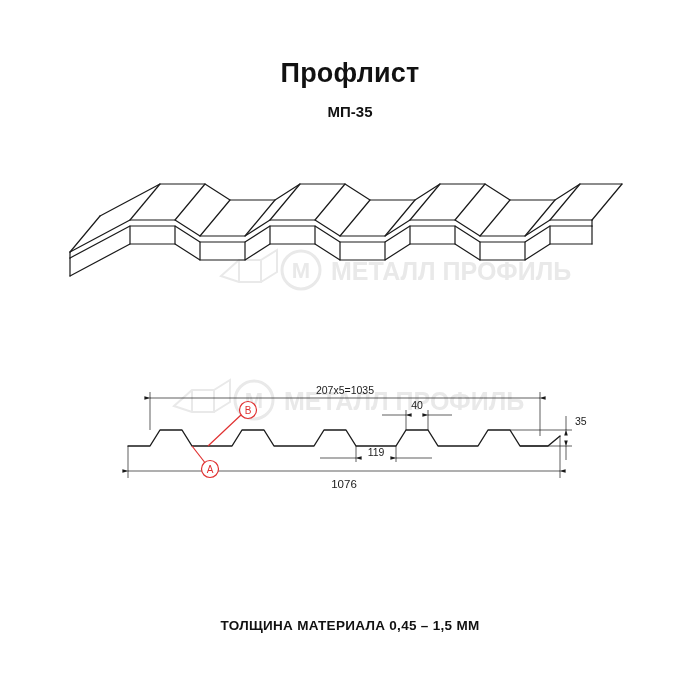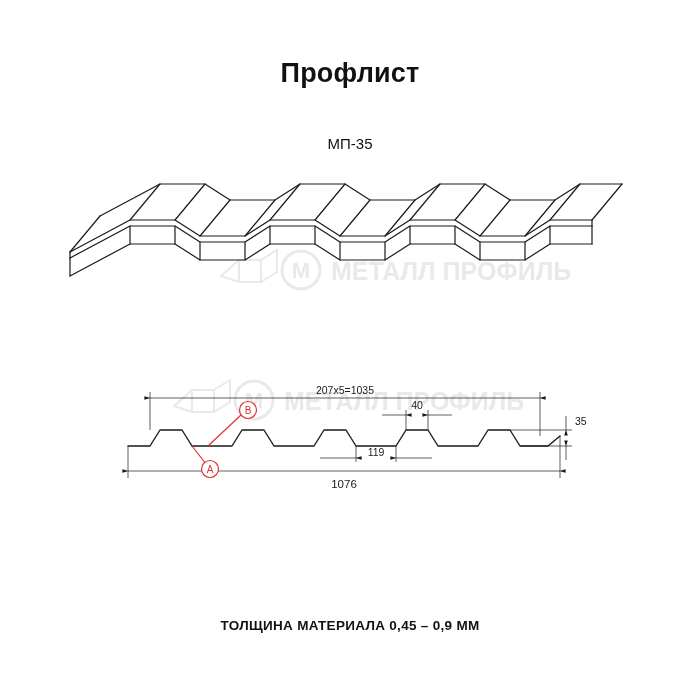--- a/index.html
+++ b/index.html
@@ -31,23 +31,22 @@
     letter-spacing: 0.2px;
     color: #111111;
   }
   .subtitle {
     position: absolute;
     top: 103px;
     left: 0;
     width: 700px;
     text-align: center;
     font-size: 15px;
-    font-weight: normal;
+    font-weight: bold;
     color: #111111;
-    margin-top: 32px;
   }
   .footer-note {
     position: absolute;
     top: 618px;
     left: 0;
     width: 700px;
     text-align: center;
     font-size: 13.5px;
     font-weight: bold;
     letter-spacing: 0.3px;
@@ -220,15 +219,15 @@
         <text x="128" y="44" text-anchor="middle" font-size="10" fill="#e03030">B</text>
       </g>
       <g>
         <line x1="72" y1="76" x2="86" y2="94" stroke="#e03030" stroke-width="1.2"></line>
         <circle cx="90" cy="99" r="8.5" fill="#ffffff" stroke="#e03030" stroke-width="1.2"></circle>
         <text x="90" y="103" text-anchor="middle" font-size="10" fill="#e03030">A</text>
       </g>
     </svg>
   </div>
 
-  <div class="footer-note">ТОЛЩИНА МАТЕРИАЛА 0,45 – 0,9 ММ</div>
+  <div class="footer-note">ТОЛЩИНА МАТЕРИАЛА 0,45 – 1,5 ММ</div>
 
 </div>
 
 </body></html>

